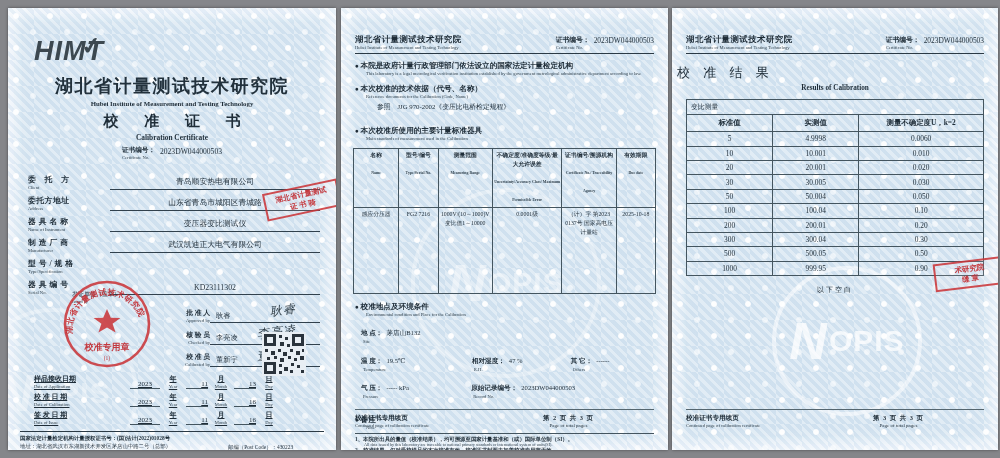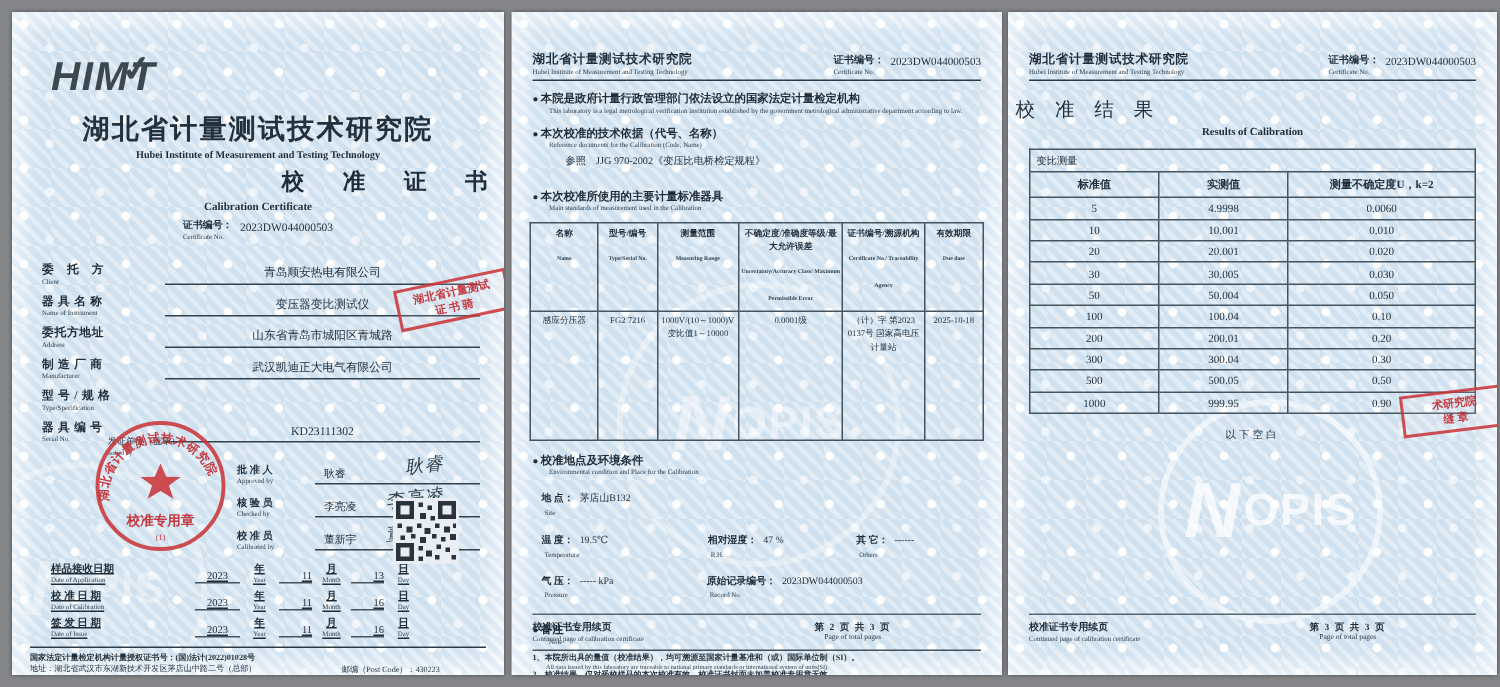--- a/index.html
+++ b/index.html
@@ -33,36 +33,36 @@
 
   
   .logo { margin:28px 0 0 26px; width:100px; height:32px; position:relative; }
   .logo-text { font-family:"Liberation Sans",sans-serif; font-style:italic; font-weight:900;
     font-size:27px; color:#3c4850; letter-spacing:1px; }
   .logo-check { position:absolute; left:47px; top:-4px; font-size:24px; font-weight:900;
     color:#3c4850; transform:rotate(-6deg); }
   .inst-title { text-align:center; margin-top:6px; font-size:18px; font-weight:bold;
     letter-spacing:1.5px; color:#22313c; font-family:"Liberation Sans",sans-serif; }
   .inst-en { text-align:center; font-size:6.8px; font-weight:bold; margin-top:2px; }
-  .cert-title { text-align:right; margin-top:5px; font-size:15px; font-weight:bold; letter-spacing:11px; text-indent:11px; }
+  .cert-title { text-align:center; margin-top:5px; font-size:15px; font-weight:bold; letter-spacing:11px; text-indent:11px; }
   .cert-title-en { text-align:center; font-size:7.4px; font-weight:bold; margin-top:2px; }
   .certno-row { display:flex; justify-content:center; margin-top:4px; gap:5px; }
   .certno-label { text-align:left; }
   .certno-label .z { font-size:6.6px; font-weight:bold; }
   .certno-val { font-size:7.6px; padding-top:1px; }
 
   .fields { margin:9px 16px 0 20px; }
   .field-row { display:flex; align-items:flex-end; height:21px; }
   .field-label { width:82px; }
   .field-label .z { font-size:7.8px; font-weight:bold; letter-spacing:.5px; }
   .field-value { flex:1; border-bottom:1px solid #31414d; text-align:center;
     font-size:7.8px; padding-bottom:2px; }
 
   .approvals { margin:6px 16px 0 150px; }
-  .appr-row { display:flex; align-items:flex-end; height:22px; position:relative; }
+  .appr-row { display:flex; align-items:flex-end; height:22px; position:relative;text-align:right; }
   .appr-label { width:52px; }
   .appr-label .z { font-size:6.8px; font-weight:bold; }
   .appr-line { flex:1; border-bottom:1px solid #31414d; display:flex; align-items:flex-end; }
   .appr-name { font-size:7.2px; padding:0 0 1px 6px; }
   .appr-sign { position:absolute; right:24px; bottom:4px; font-size:12px; font-style:italic;
     color:#2e3c46; transform:rotate(-7deg); letter-spacing:1px; }
 
   .dates { margin:4px 16px 0 26px; }
   .date-row { display:flex; align-items:flex-end; height:18px;text-decoration:underline; }
   .date-label { width:96px; }
@@ -179,31 +179,31 @@
 
   <div class="field-row">
       <div class="field-label">
         <div class="z">委　托　方</div>
         <div class="en">Client</div>
       </div>
       <div class="field-value">青岛顺安热电有限公司</div>
     </div>
       <div class="field-row">
       <div class="field-label">
+        <div class="z">委托方地址</div>
+        <div class="en">Address</div>
+      </div>
+      <div class="field-value">山东省青岛市城阳区青城路</div>
+    </div>
+      <div class="field-row">
+      <div class="field-label">
         <div class="z">器 具 名 称</div>
         <div class="en">Name of Instrument</div>
       </div>
       <div class="field-value">变压器变比测试仪</div>
-    </div>
-      <div class="field-row">
-      <div class="field-label">
-        <div class="z">委托方地址</div>
-        <div class="en">Address</div>
-      </div>
-      <div class="field-value">山东省青岛市城阳区青城路</div>
     </div>
       <div class="field-row">
       <div class="field-label">
         <div class="z">制 造 厂 商</div>
         <div class="en">Manufacturer</div>
       </div>
       <div class="field-value">武汉凯迪正大电气有限公司</div>
     </div>
       <div class="field-row">
       <div class="field-label">

